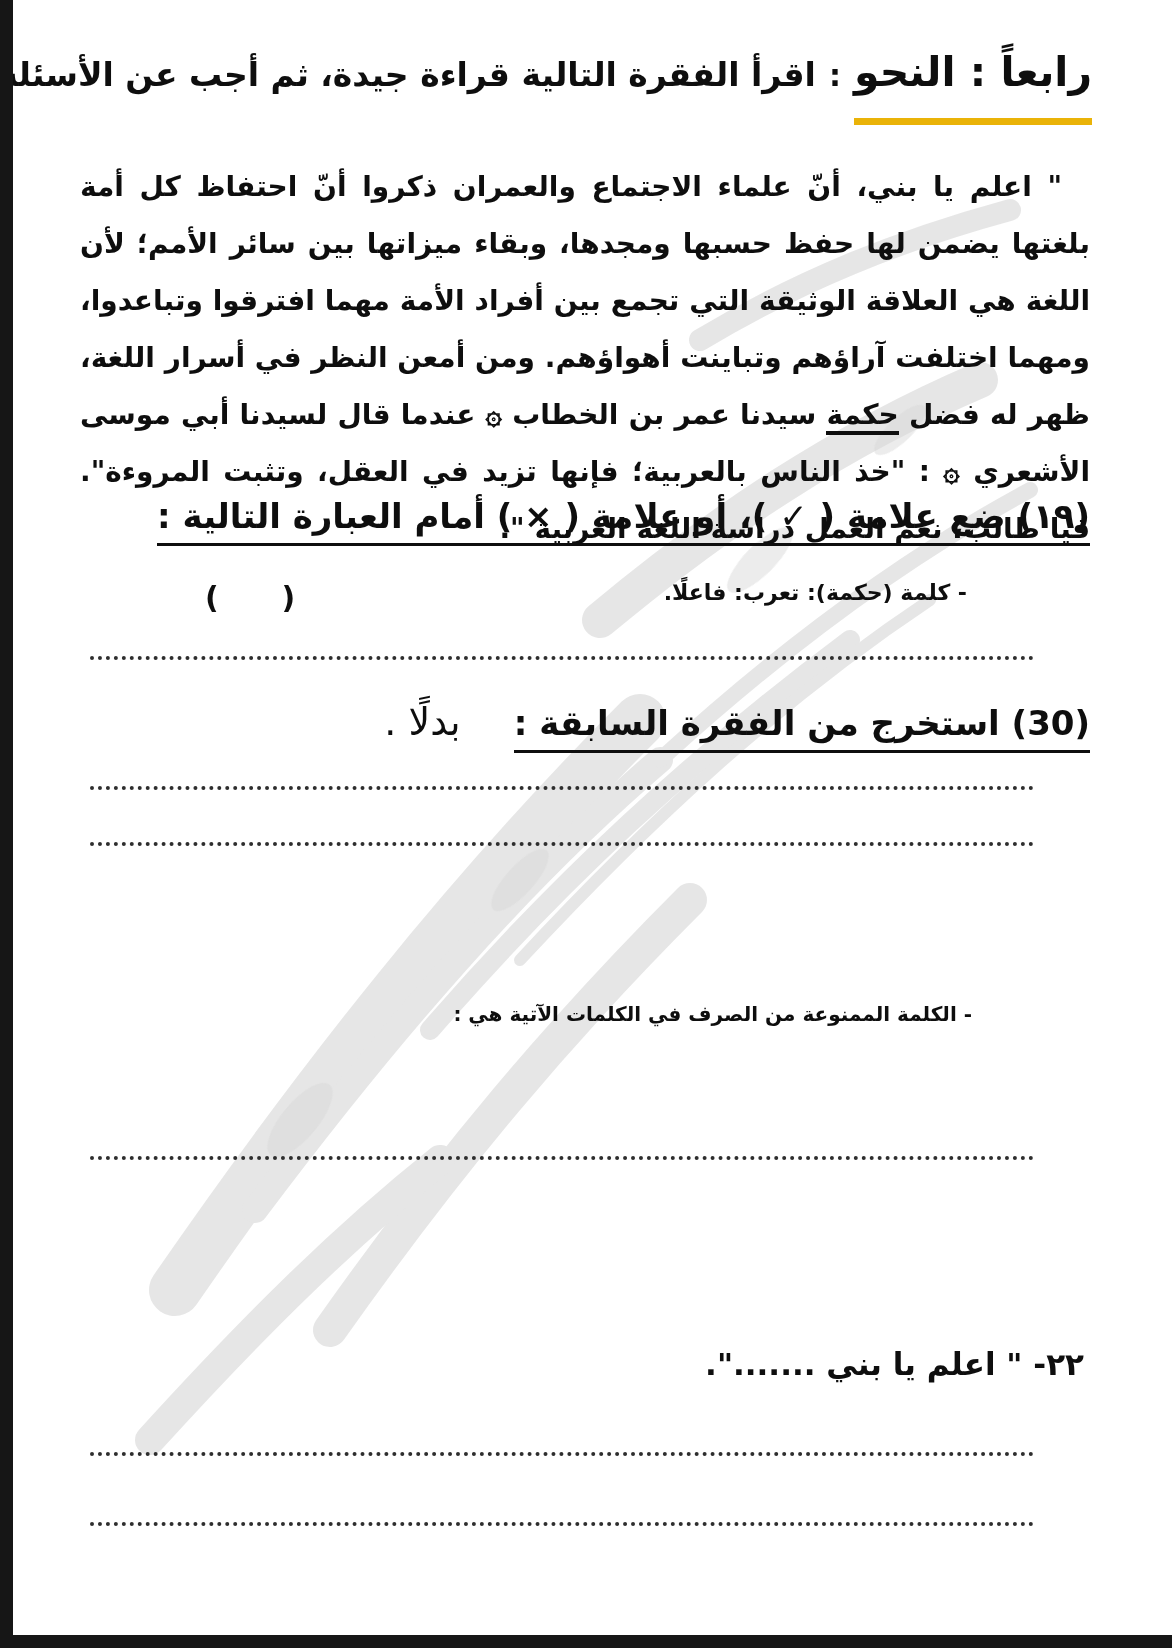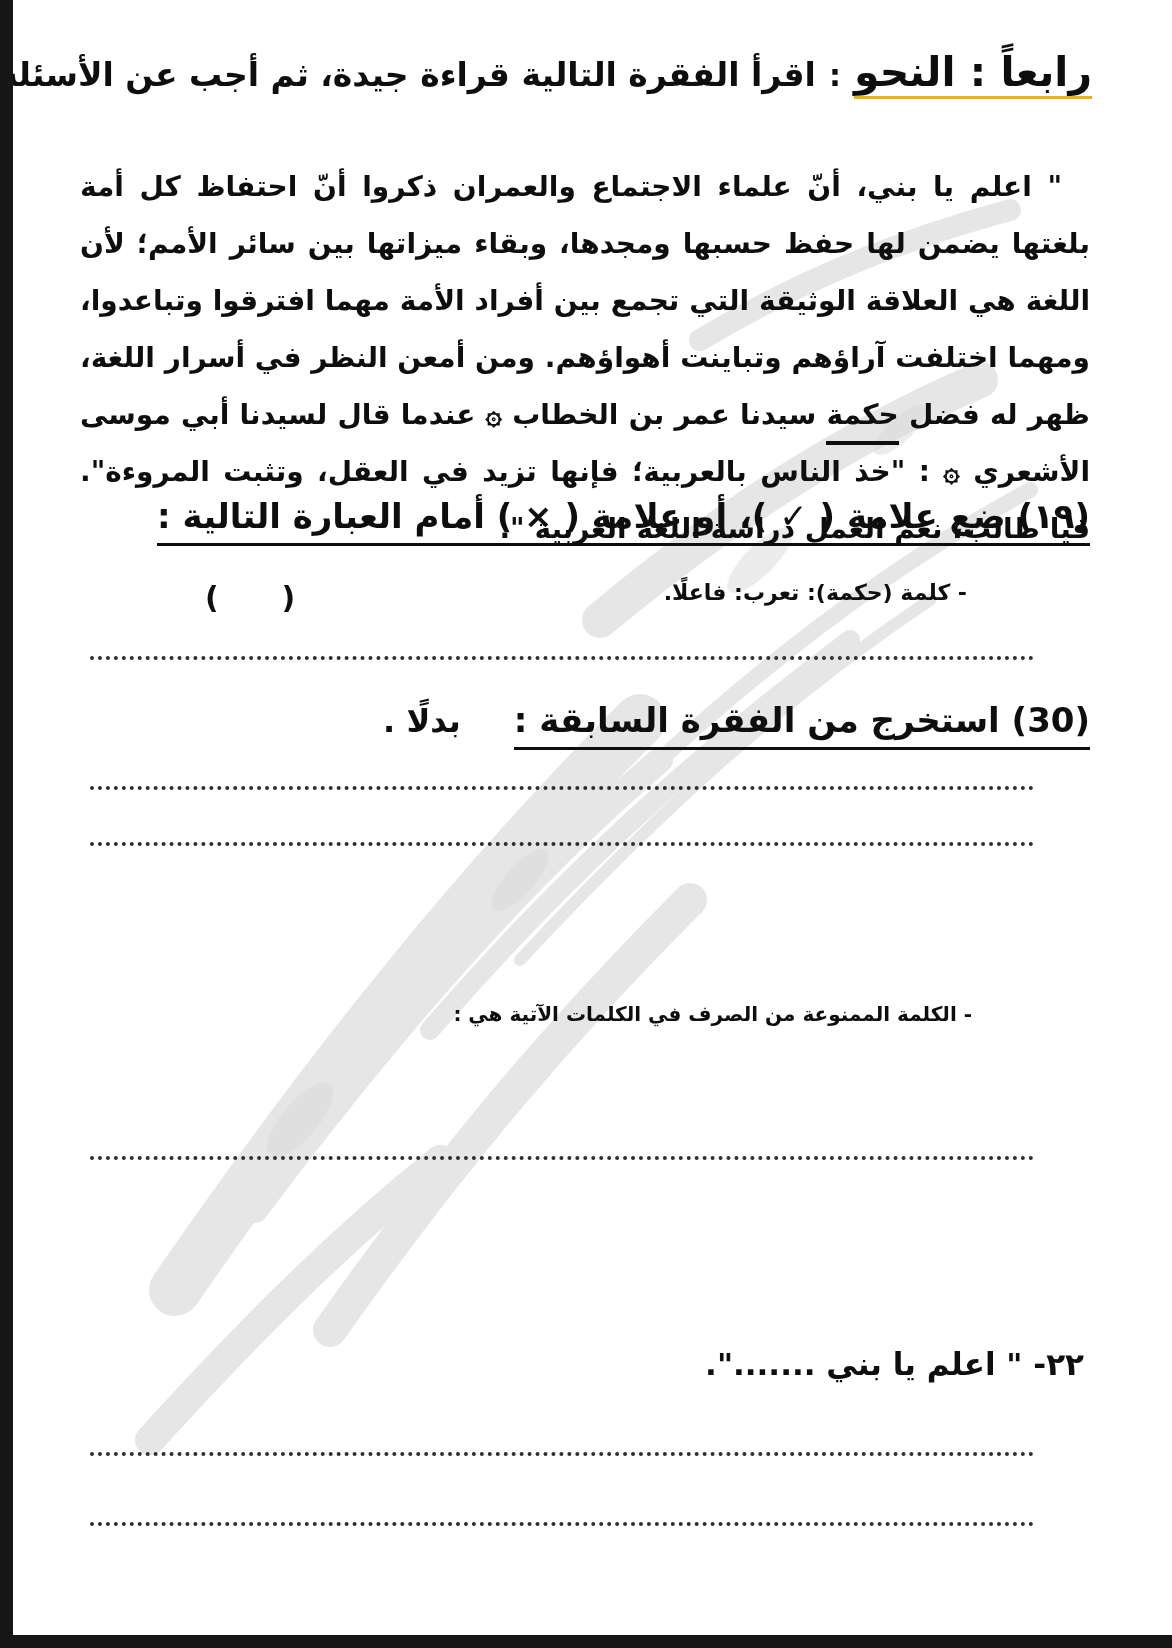--- a/index.html
+++ b/index.html
@@ -17,52 +17,52 @@
   .bottom-bar{position:absolute;left:0;bottom:0;width:1172px;height:13px;background:#161616;z-index:3;}
 
   
   .watermark{position:absolute;top:0;left:0;z-index:0;pointer-events:none;}
 
   .content{position:absolute;top:0;left:0;width:1172px;height:1648px;z-index:1;}
 
   .header{position:absolute;top:48px;right:80px;left:70px;text-align:right;white-space:nowrap;}
   .section-title{
     font-size:41px;font-weight:bold;
-    border-bottom:3px solid #eab308;padding-bottom:0;
+    border-bottom:7px solid #eab308;padding-bottom:22px;
     display:inline-block;
   }
   .header-colon{font-size:30px;font-weight:bold;margin:0 8px;}
   .instruction{font-size:33px;font-weight:bold;}
 
   .passage{
     position:absolute;top:130px;right:82px;left:80px;
     font-size:28px;font-weight:bold;line-height:57px;
     text-align:justify;text-indent:28px;
   }
-  .passage .uword{border-bottom:4px solid #0e0e0e;padding-bottom:10px;}
+  .passage .uword{border-bottom:4px solid #0e0e0e;padding-bottom:0;}
 
   .q-heading{
     font-size:34px;font-weight:bold;
     display:inline-block;border-bottom:3px solid #0e0e0e;padding-bottom:7px;
     white-space:nowrap;
   }
   .q19{position:absolute;top:496px;right:82px;}
   .q19-item{position:absolute;top:580px;right:205px;font-size:22px;font-weight:bold;white-space:nowrap;}
   .q19-brackets{position:absolute;top:580px;left:205px;font-size:30px;font-weight:bold;white-space:pre;direction:ltr;}
 
   .dotline{position:absolute;left:90px;right:138px;height:0;border-bottom:4px dotted #2e2e2e;}
   .dot1{top:656px;}
   .dot2{top:786px;}
   .dot3{top:842px;}
   .dot4{top:1156px;}
   .dot5{top:1452px;}
   .dot6{top:1522px;}
 
   .q20{position:absolute;top:700px;right:82px;white-space:nowrap;}
-  .q20-required{font-size:32px;font-weight:bold;margin-right:48px;}
+  .q20-required{font-size:38px;font-weight:normal;margin-right:48px;}
 
   .q21{position:absolute;top:940px;right:80px;}
   .q21-item{position:absolute;top:1002px;right:200px;font-size:20px;font-weight:bold;white-space:nowrap;}
   .q21-choices{position:absolute;top:1064px;left:104px;font-size:31px;font-weight:bold;white-space:nowrap;}
 
   .munada{position:absolute;top:1236px;right:132px;}
 
   .q22{position:absolute;top:1346px;right:88px;font-size:31px;font-weight:bold;white-space:nowrap;}
 
   .page-num{position:absolute;top:1538px;left:0;right:60px;text-align:center;font-size:27px;font-weight:bold;}

